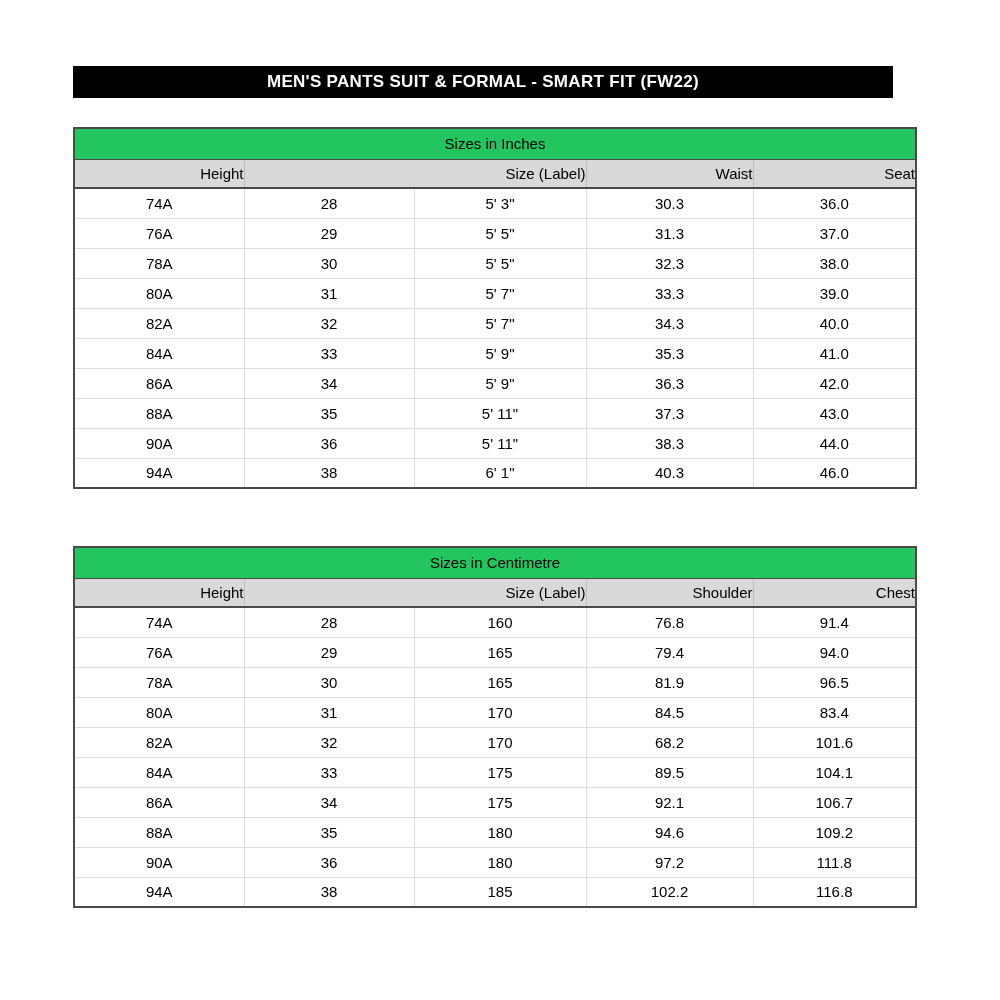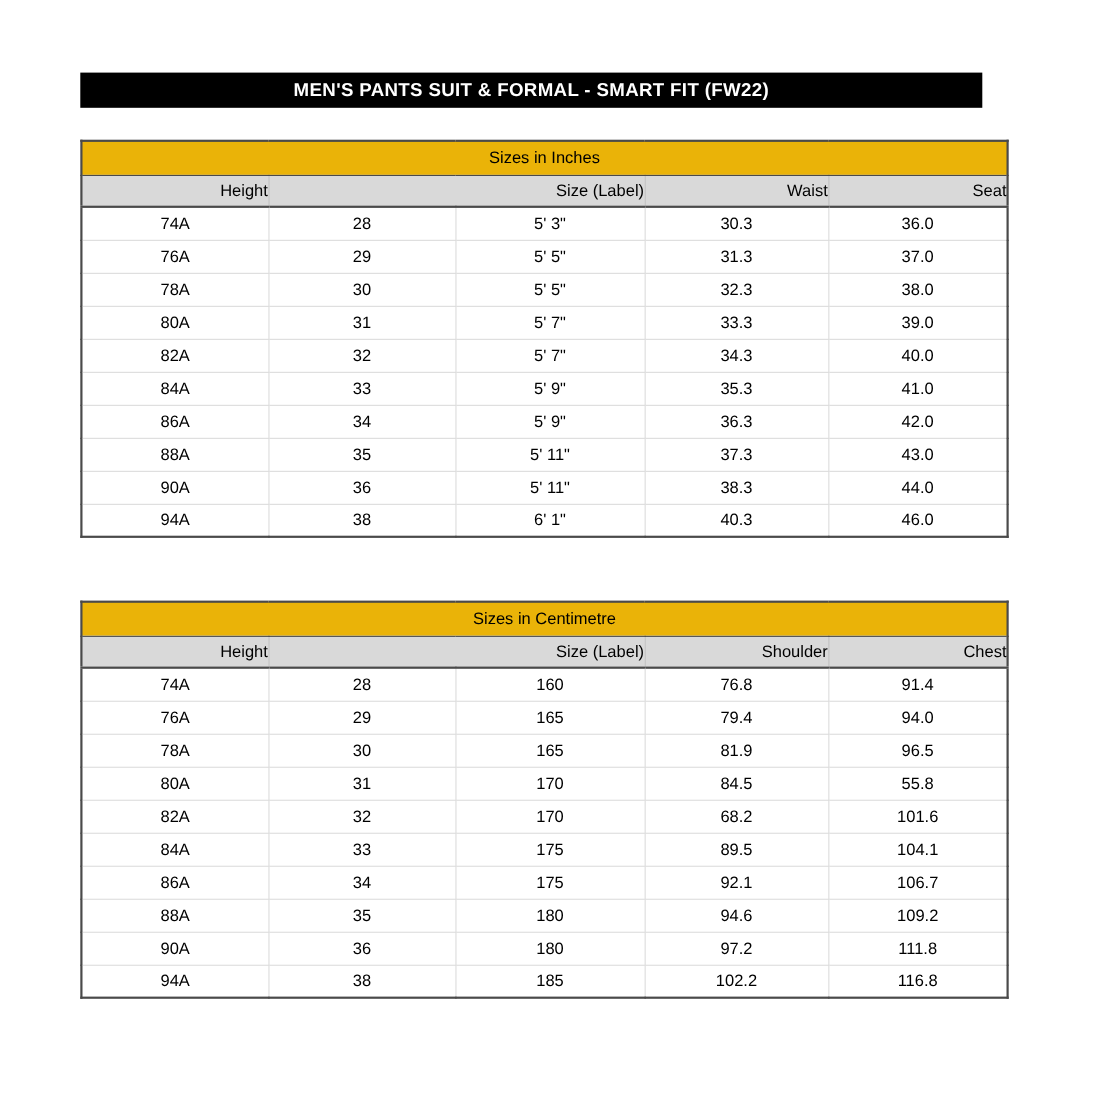--- a/index.html
+++ b/index.html
@@ -48,21 +48,21 @@
   table.size-table.t1 { top: 546px; }
   table.size-table, table.size-table tr, table.size-table th, table.size-table td {
     box-sizing: border-box;
   }
   table.size-table {
     border: 2px solid #4a4a4a;
   }
   .title-row th {
     height: 31px;
     font-weight: normal;
-    background: #eab308;
+    background: #22c55e;
     text-align: center;
     border-bottom: 1px solid #4a4a4a;
     padding: 0;
   }
   .header-row th {
     height: 29px;
     font-weight: normal;
     background: #d9d9d9;
     text-align: right;
     border-bottom: 2px solid #4a4a4a;
@@ -222,21 +222,21 @@
           <td>30</td>
           <td>165</td>
           <td>81.9</td>
           <td>96.5</td>
         </tr>
         <tr>
           <td>80A</td>
           <td>31</td>
           <td>170</td>
           <td>84.5</td>
-          <td>55.8</td>
+          <td>83.4</td>
         </tr>
         <tr>
           <td>82A</td>
           <td>32</td>
           <td>170</td>
           <td>68.2</td>
           <td>101.6</td>
         </tr>
         <tr>
           <td>84A</td>

